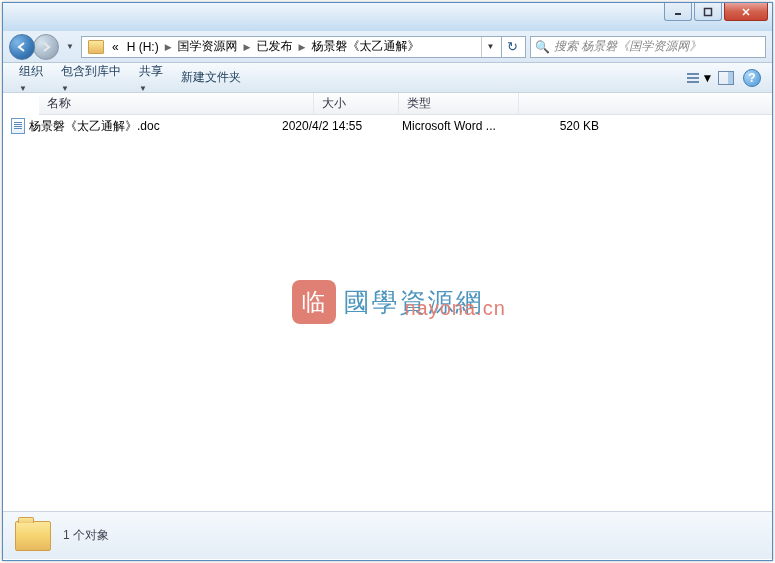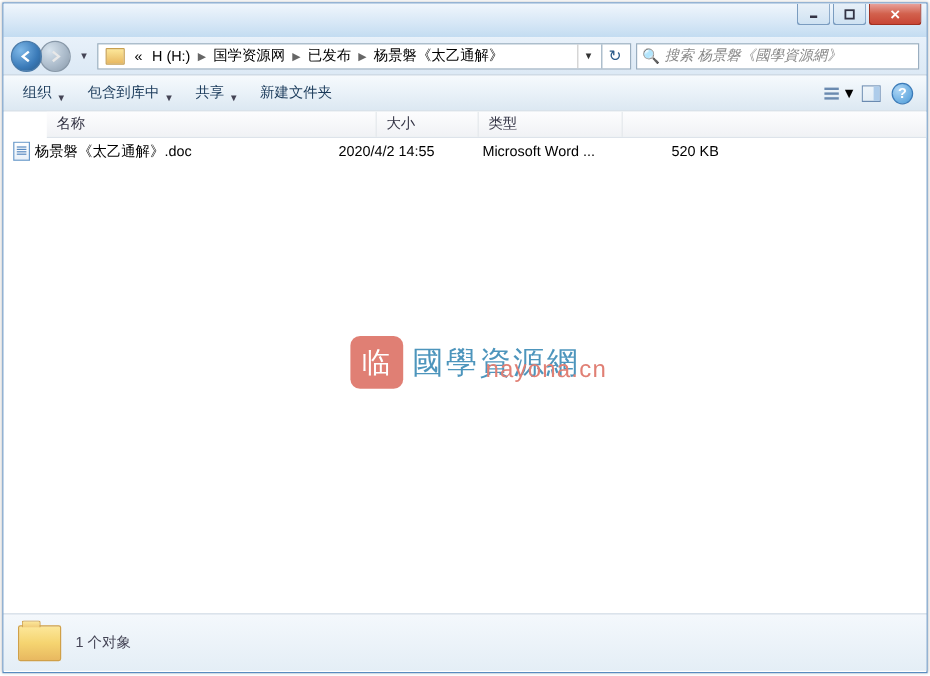--- a/index.html
+++ b/index.html
@@ -20,21 +20,21 @@
 .addressbar { flex: 1; height: 22px; background: #fff; border: 1px solid #9aaec0; display: flex; align-items: center; padding: 0 2px; }
 .folder-icon { width: 16px; height: 14px; background: linear-gradient(to bottom, #fce79a, #e8b860); border: 1px solid #c8a050; border-radius: 1px; margin: 0 4px; }
 .crumb { padding: 0 4px; cursor: pointer; white-space: nowrap; }
 .crumb-sep { color: #666; font-size: 9px; padding: 0 2px; }
 .addr-dd { width: 18px; height: 20px; border-left: 1px solid #ccc; display: flex; align-items: center; justify-content: center; font-size: 8px; color: #333; cursor: pointer; margin-left: auto; }
 .addr-refresh { width: 22px; height: 20px; border-left: 1px solid #9aaec0; margin-left: 2px; display: flex; align-items: center; justify-content: center; cursor: pointer; color: #2a5a88; font-size: 13px; }
 .searchbox { width: 236px; height: 22px; background: #fff; border: 1px solid #9aaec0; display: flex; align-items: center; padding: 0 4px; gap: 4px; }
 .search-icon { color: #3a7ab8; font-size: 12px; }
 .search-text { color: #888; font-style: italic; flex: 1; }
 .toolbar { height: 30px; background: linear-gradient(to bottom, #f6fafd, #e9f1f8 50%, #dce8f2); display: flex; align-items: center; padding: 0 8px; gap: 2px; border-bottom: 1px solid #c8d4e0; }
-.tbitem { padding: 2px 8px; cursor: pointer; display: flex; align-items: flex-end; gap: 4px; color: #1a3a5a; }
+.tbitem { padding: 2px 8px; cursor: pointer; display: flex; align-items: flex-start; gap: 4px; color: #1a3a5a; flex-direction: column; }
 .tbitem .dd { font-size: 8px; color: #445; }
 .tbspacer { flex: 1; }
 .tbicon { width: 24px; height: 24px; display: flex; align-items: center; justify-content: center; cursor: pointer; }
 .view-icon-box { display: flex; align-items: center; border: 1px solid transparent; padding: 1px 2px; }
 .view-lines { display: flex; flex-direction: column; gap: 2px; }
 .view-lines span { width: 12px; height: 2px; background: #6a8ab0; }
 .help-icon { width: 18px; height: 18px; border-radius: 50%; background: radial-gradient(circle at 30% 30%, #aed6f5, #4a9ad8); color: #fff; font-weight: bold; display: flex; align-items: center; justify-content: center; border: 1px solid #3a7ab8; }
 .content { height: 418px; background: #fff; position: relative; overflow: hidden; }
 .columns { height: 22px; background: linear-gradient(to bottom, #fdfdfe, #f0f2f5); border-bottom: 1px solid #dde3ea; display: flex; align-items: center; margin-left: 36px; }
 .col { padding: 0 8px; height: 100%; display: flex; align-items: center; border-right: 1px solid #e4e8ec; cursor: pointer; color: #334; }
@@ -107,21 +107,21 @@
       <span class="crumb">国学资源网</span>
       <span class="crumb-sep">▶</span>
       <span class="crumb">已发布</span>
       <span class="crumb-sep">▶</span>
       <span class="crumb">杨景磐《太乙通解》</span>
       <div class="addr-dd">▼</div>
       <div class="addr-refresh">↻</div>
     </div>
     <div class="searchbox">
       <span class="search-icon">🔍</span>
-      <span class="search-text">搜索 杨景磐《國學資源網》</span>
+      <span class="search-text">搜索 杨景磐《国学资源网》</span>
     </div>
   </div>
 
   <div class="toolbar">
     <div class="tbitem">
         <span>组织</span> 
         <span class="dd">▼</span>
       </div>
     <div class="tbitem">
         <span>包含到库中</span> 

